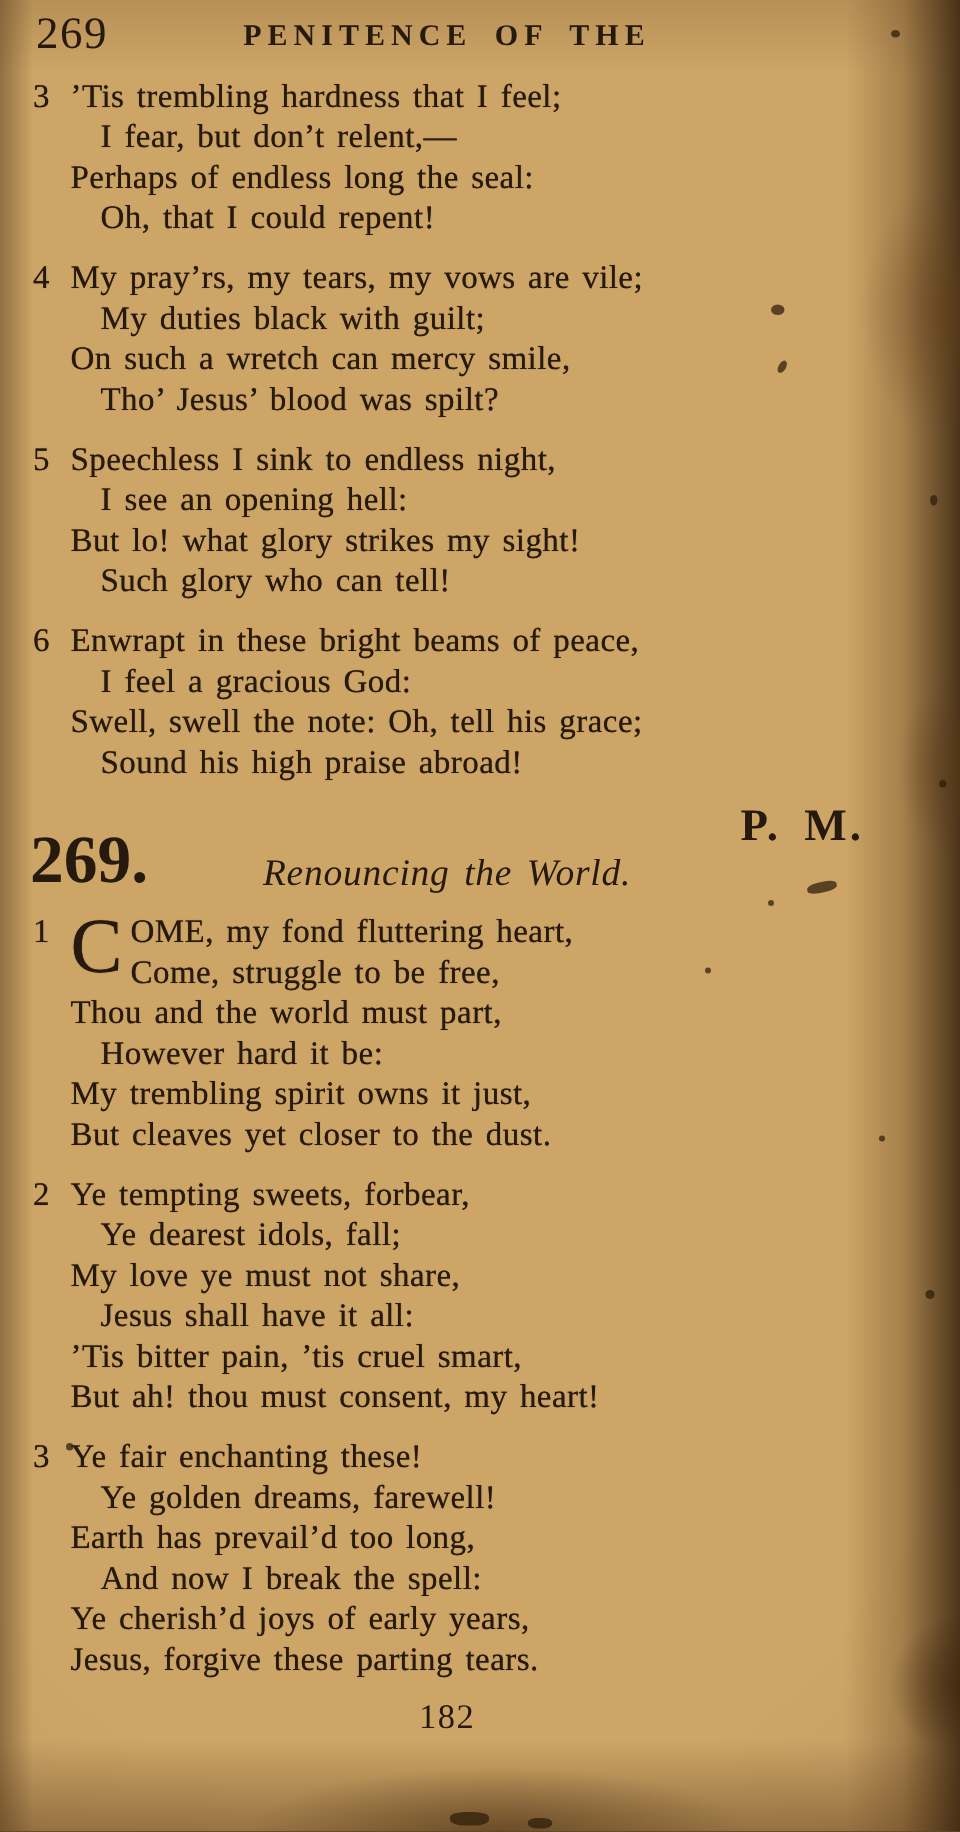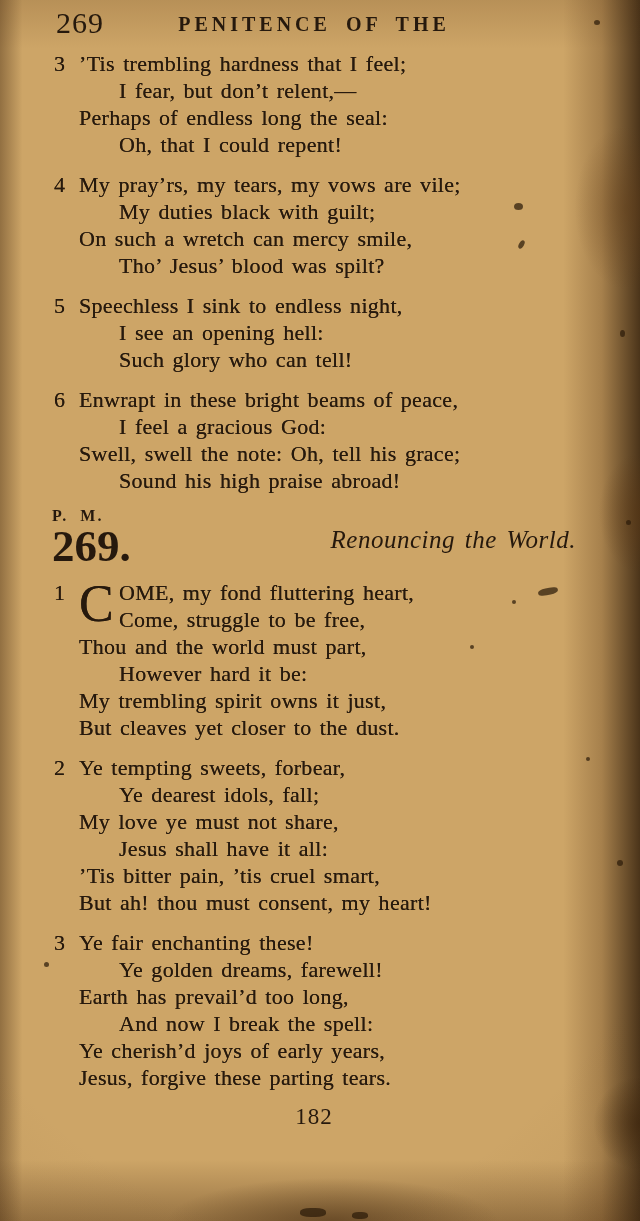--- a/index.html
+++ b/index.html
@@ -15,21 +15,21 @@
       radial-gradient(70px 110px at 98% 17%, rgba(96,60,24,0.45), rgba(96,60,24,0) 75%),
       radial-gradient(55px 80px at 100% 42%, rgba(88,54,20,0.5), rgba(88,54,20,0) 75%),
       radial-gradient(60px 60px at 100% 92%, rgba(60,36,12,0.6), rgba(60,36,12,0) 78%),
       radial-gradient(130% 105% at 45% 42%, rgba(0,0,0,0) 55%, rgba(104,68,30,0.28) 100%),
       linear-gradient(90deg, rgba(74,47,20,0.45) 0%, rgba(74,47,20,0) 3.5%, rgba(74,47,20,0) 88%, rgba(94,60,26,0.35) 94%, rgba(52,32,12,0.85) 100%),
       linear-gradient(180deg, rgba(120,82,40,0.25) 0%, rgba(120,82,40,0) 4%, rgba(120,82,40,0) 95%, rgba(86,55,24,0.45) 100%),
       #cda567;
   }
   .content{
     position:relative;
-    padding:6px 64px 0 52px;
+    padding:6px 64px 0 20px;
   }
   .page-header{position:relative;height:44px;}
   .corner-number{
     position:absolute;left:4px;top:0;
     font-size:30px;letter-spacing:1px;
   }
   .running-title{
     text-align:center;
     font-size:20px;font-weight:bold;
     letter-spacing:4px;
@@ -41,47 +41,47 @@
     position:relative;
     padding-left:27px;
     margin-bottom:13px;
     font-size:22px;
     line-height:27px;
     letter-spacing:0.3px;
     word-spacing:2.5px;
     text-shadow:0 0 0.5px rgba(38,25,13,0.85);
   }
   .verse-num{position:absolute;left:2px;top:0;}
-  .line.indent-1{margin-left:40px;}
+  .line.indent-1{margin-left:20px;}
   .dropcap{
     float:left;
     font-size:52px;
     line-height:48px;
     height:53px;
     margin:1px 5px 0 0;
   }
   .hymn-head{
     position:relative;
     margin:10px 0 10px;
     min-height:62px;
   }
   .hymn-meter{
-    text-align:left;
-    font-size:16px;
+    text-align:right;
+    font-size:30px;
     letter-spacing:2px;
     font-weight:bold;
     word-spacing:6px;
   }
   .hymn-number{
     position:absolute;left:0;top:13px;
     font-size:45px;
     font-weight:bold;
   }
   .hymn-title{
-    text-align:right;
+    text-align:center;
     font-style:italic;
     font-size:25px;
     margin-top:1px;
     letter-spacing:0.5px;
     word-spacing:3px;
   }
   .page-footer{
     text-align:center;
     font-size:23px;
     margin-top:12px;
@@ -117,20 +117,21 @@
           <span class="verse-num">4</span>
           <div class="line indent-0">My pray’rs, my tears, my vows are vile;</div>
           <div class="line indent-1">My duties black with guilt;</div>
           <div class="line indent-0">On such a wretch can mercy smile,</div>
           <div class="line indent-1">Tho’ Jesus’ blood was spilt?</div>
         </div>
         <div class="verse">
           <span class="verse-num">5</span>
           <div class="line indent-0">Speechless I sink to endless night,</div>
           <div class="line indent-1">I see an opening hell:</div>
+          <div class="line indent-0">But lo! what glory strikes my sight!</div>
           <div class="line indent-1">Such glory who can tell!</div>
         </div>
         <div class="verse">
           <span class="verse-num">6</span>
           <div class="line indent-0">Enwrapt in these bright beams of peace,</div>
           <div class="line indent-1">I feel a gracious God:</div>
           <div class="line indent-0">Swell, swell the note: Oh, tell his grace;</div>
           <div class="line indent-1">Sound his high praise abroad!</div>
         </div>
       </div>

